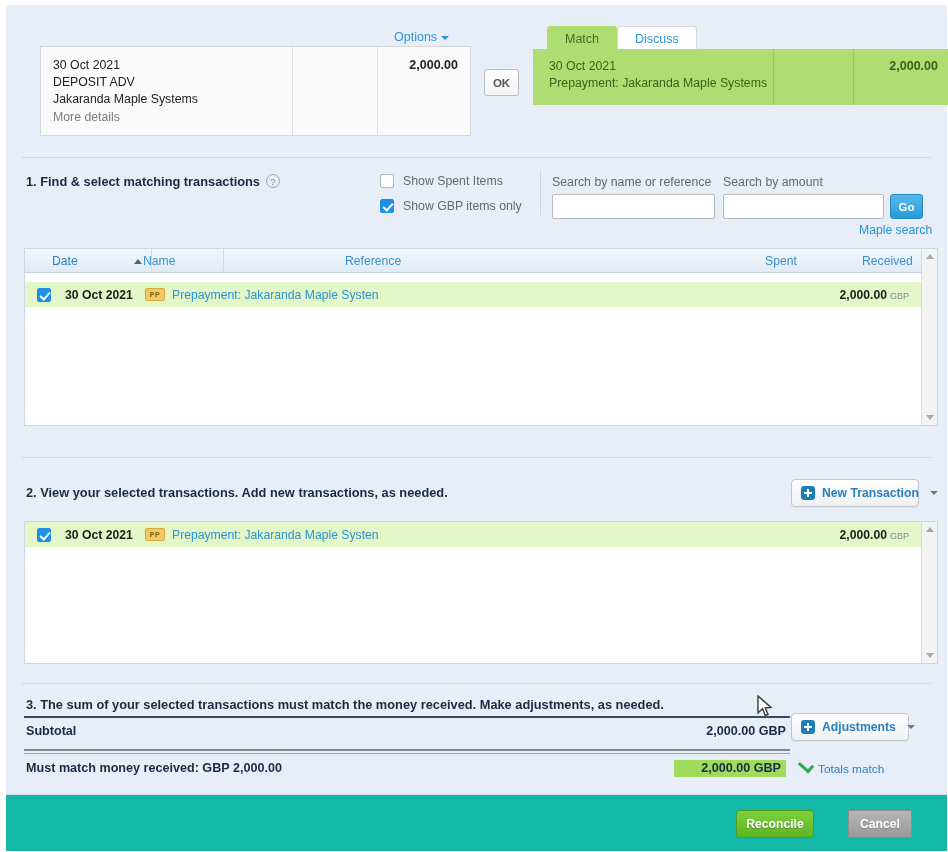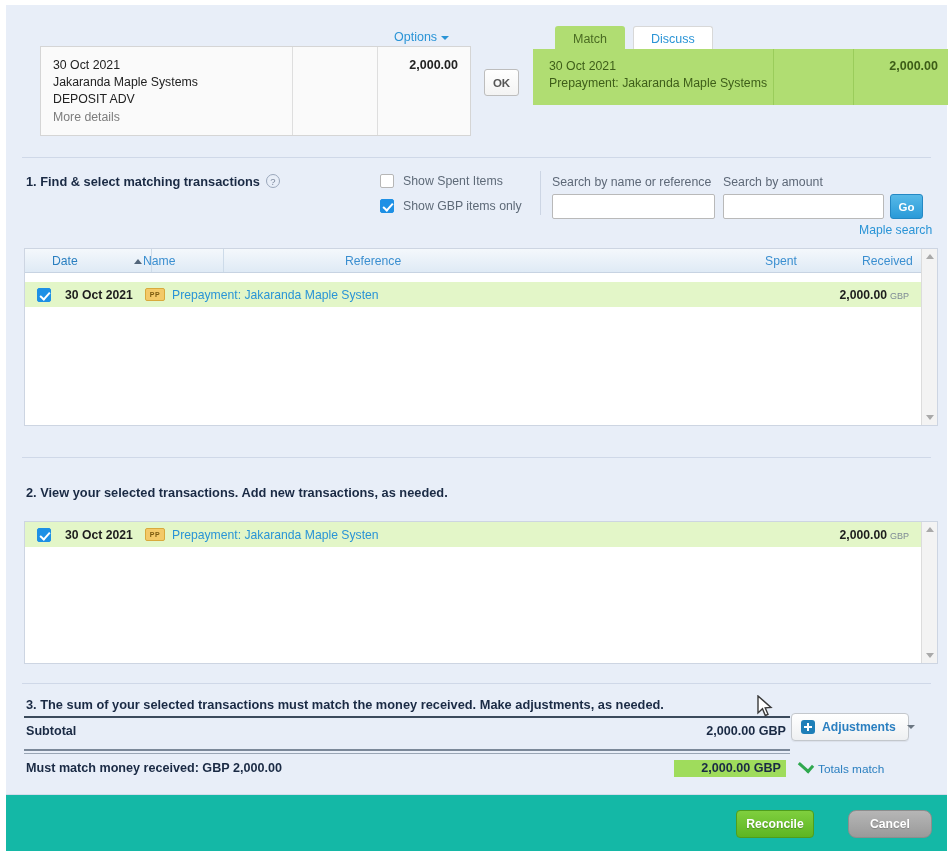--- a/index.html
+++ b/index.html
@@ -47,21 +47,21 @@
     position: absolute; left: 462px; top: 64px; width: 35px; height: 27px;
     background: linear-gradient(#ffffff,#f3f3f3);
     border: 1px solid #bdbdbd; border-radius: 3px;
     font-size: 11.5px; font-weight: bold; color: #555; cursor: pointer;
   }
 
   .tabs { position: absolute; left: 525px; top: 21px; display: flex; }
   .tab {
     padding: 5px 17px 6px; font-size: 12.5px; cursor: pointer;
     border: 1px solid transparent; border-bottom: none;
-    border-top-left-radius: 3px; border-top-right-radius: 3px; margin-left: 8px;
+    border-top-left-radius: 3px; border-top-right-radius: 3px;
   }
   .tab.active { background: #b0dd72; color: #4a6b22; }
   .tab.inactive { background: #ffffff; color: #2a94d6; border-color: #d8d8d8; }
 
   .match-box {
     position: absolute; left: 511px; top: 44px; width: 419px; height: 56px;
     background: #b0dd72; display: flex;
   }
   .match-main { width: 240px; padding: 9px 0 0 16px; }
   .match-mid  { width: 80px; border-left: 1px solid #9acc5b; }
@@ -194,21 +194,21 @@
     position: absolute; left: 0; right: 0; bottom: 0; height: 57px;
     background: #14b8a6; border-top: 1px solid #d3dcea;
   }
   .btn-green {
     position: absolute; width: 78px; height: 28px; border-radius: 4px;
     background: linear-gradient(#7fcf3e,#5db522); border: 1px solid #4f9e1c;
     color: #fff; font-size: 12.2px; font-weight: bold; cursor: pointer;
     text-shadow: 0 1px 1px rgba(0,0,0,.25);
   }
   .btn-grey {
-    position: absolute; width: 84px; height: 28px; border-radius: 8px;
+    position: absolute; width: 64px; height: 28px; border-radius: 0;
     background: linear-gradient(#b6b6b6,#9a9a9a); border: 1px solid #8d8d8d;
     color: #fff; font-size: 12.2px; font-weight: bold; cursor: pointer;
     text-shadow: 0 1px 1px rgba(0,0,0,.2);
   }
 
   .cursor-arrow { position: absolute; left: 750px; top: 690px; }
 </style>
 </head>
 <body>
 
@@ -216,22 +216,22 @@
 
   <div class="panel top-wrap">
 
     <div class="options-link">
       <span>Options</span><span class="caret-dn"></span>
     </div>
 
     <div class="stmt-box">
       <div class="stmt-main">
         <div class="stmt-line">30 Oct 2021</div>
+        <div class="stmt-line">DEPOSIT ADV</div>
         <div class="stmt-line">Jakaranda Maple Systems</div>
-        <div class="stmt-line">DEPOSIT ADV</div>
         <div class="stmt-more">More details</div>
       </div>
       <div class="stmt-mid"></div>
       <div class="stmt-amt">2,000.00</div>
     </div>
 
     <button class="ok-btn">OK</button>
 
     <div class="tabs">
       <div class="tab active">Match</div>
@@ -298,20 +298,25 @@
     <div class="vscroll">
       <span class="arr up"></span>
       <span class="arr down"></span>
     </div>
   </div>
 
   <div class="hr-light" style="top:452px"></div>
 
   <div class="sec-title" style="left:20px; top:480px">2. View your selected transactions. Add new transactions, as needed.</div>
 
+  <div class="btn-white" style="left:785px; top:474px; width:128px">
+    <span class="plus-sq"></span>
+    <span class="lbl">New Transaction</span>
+    <span class="caret"></span>
+  </div>
 
   <div class="tbl" style="left:18px; top:516px; width:914px; height:143px">
     <div class="trow">
       <span class="cb checked"></span>
       <span class="t-date">30 Oct 2021</span>
       <span class="t-badge">PP</span>
       <span class="t-name">Prepayment: Jakaranda Maple Systen</span>
       <span class="t-amt"><span>2,000.00</span><span class="t-cur">GBP</span></span>
     </div>
     <div class="vscroll">

